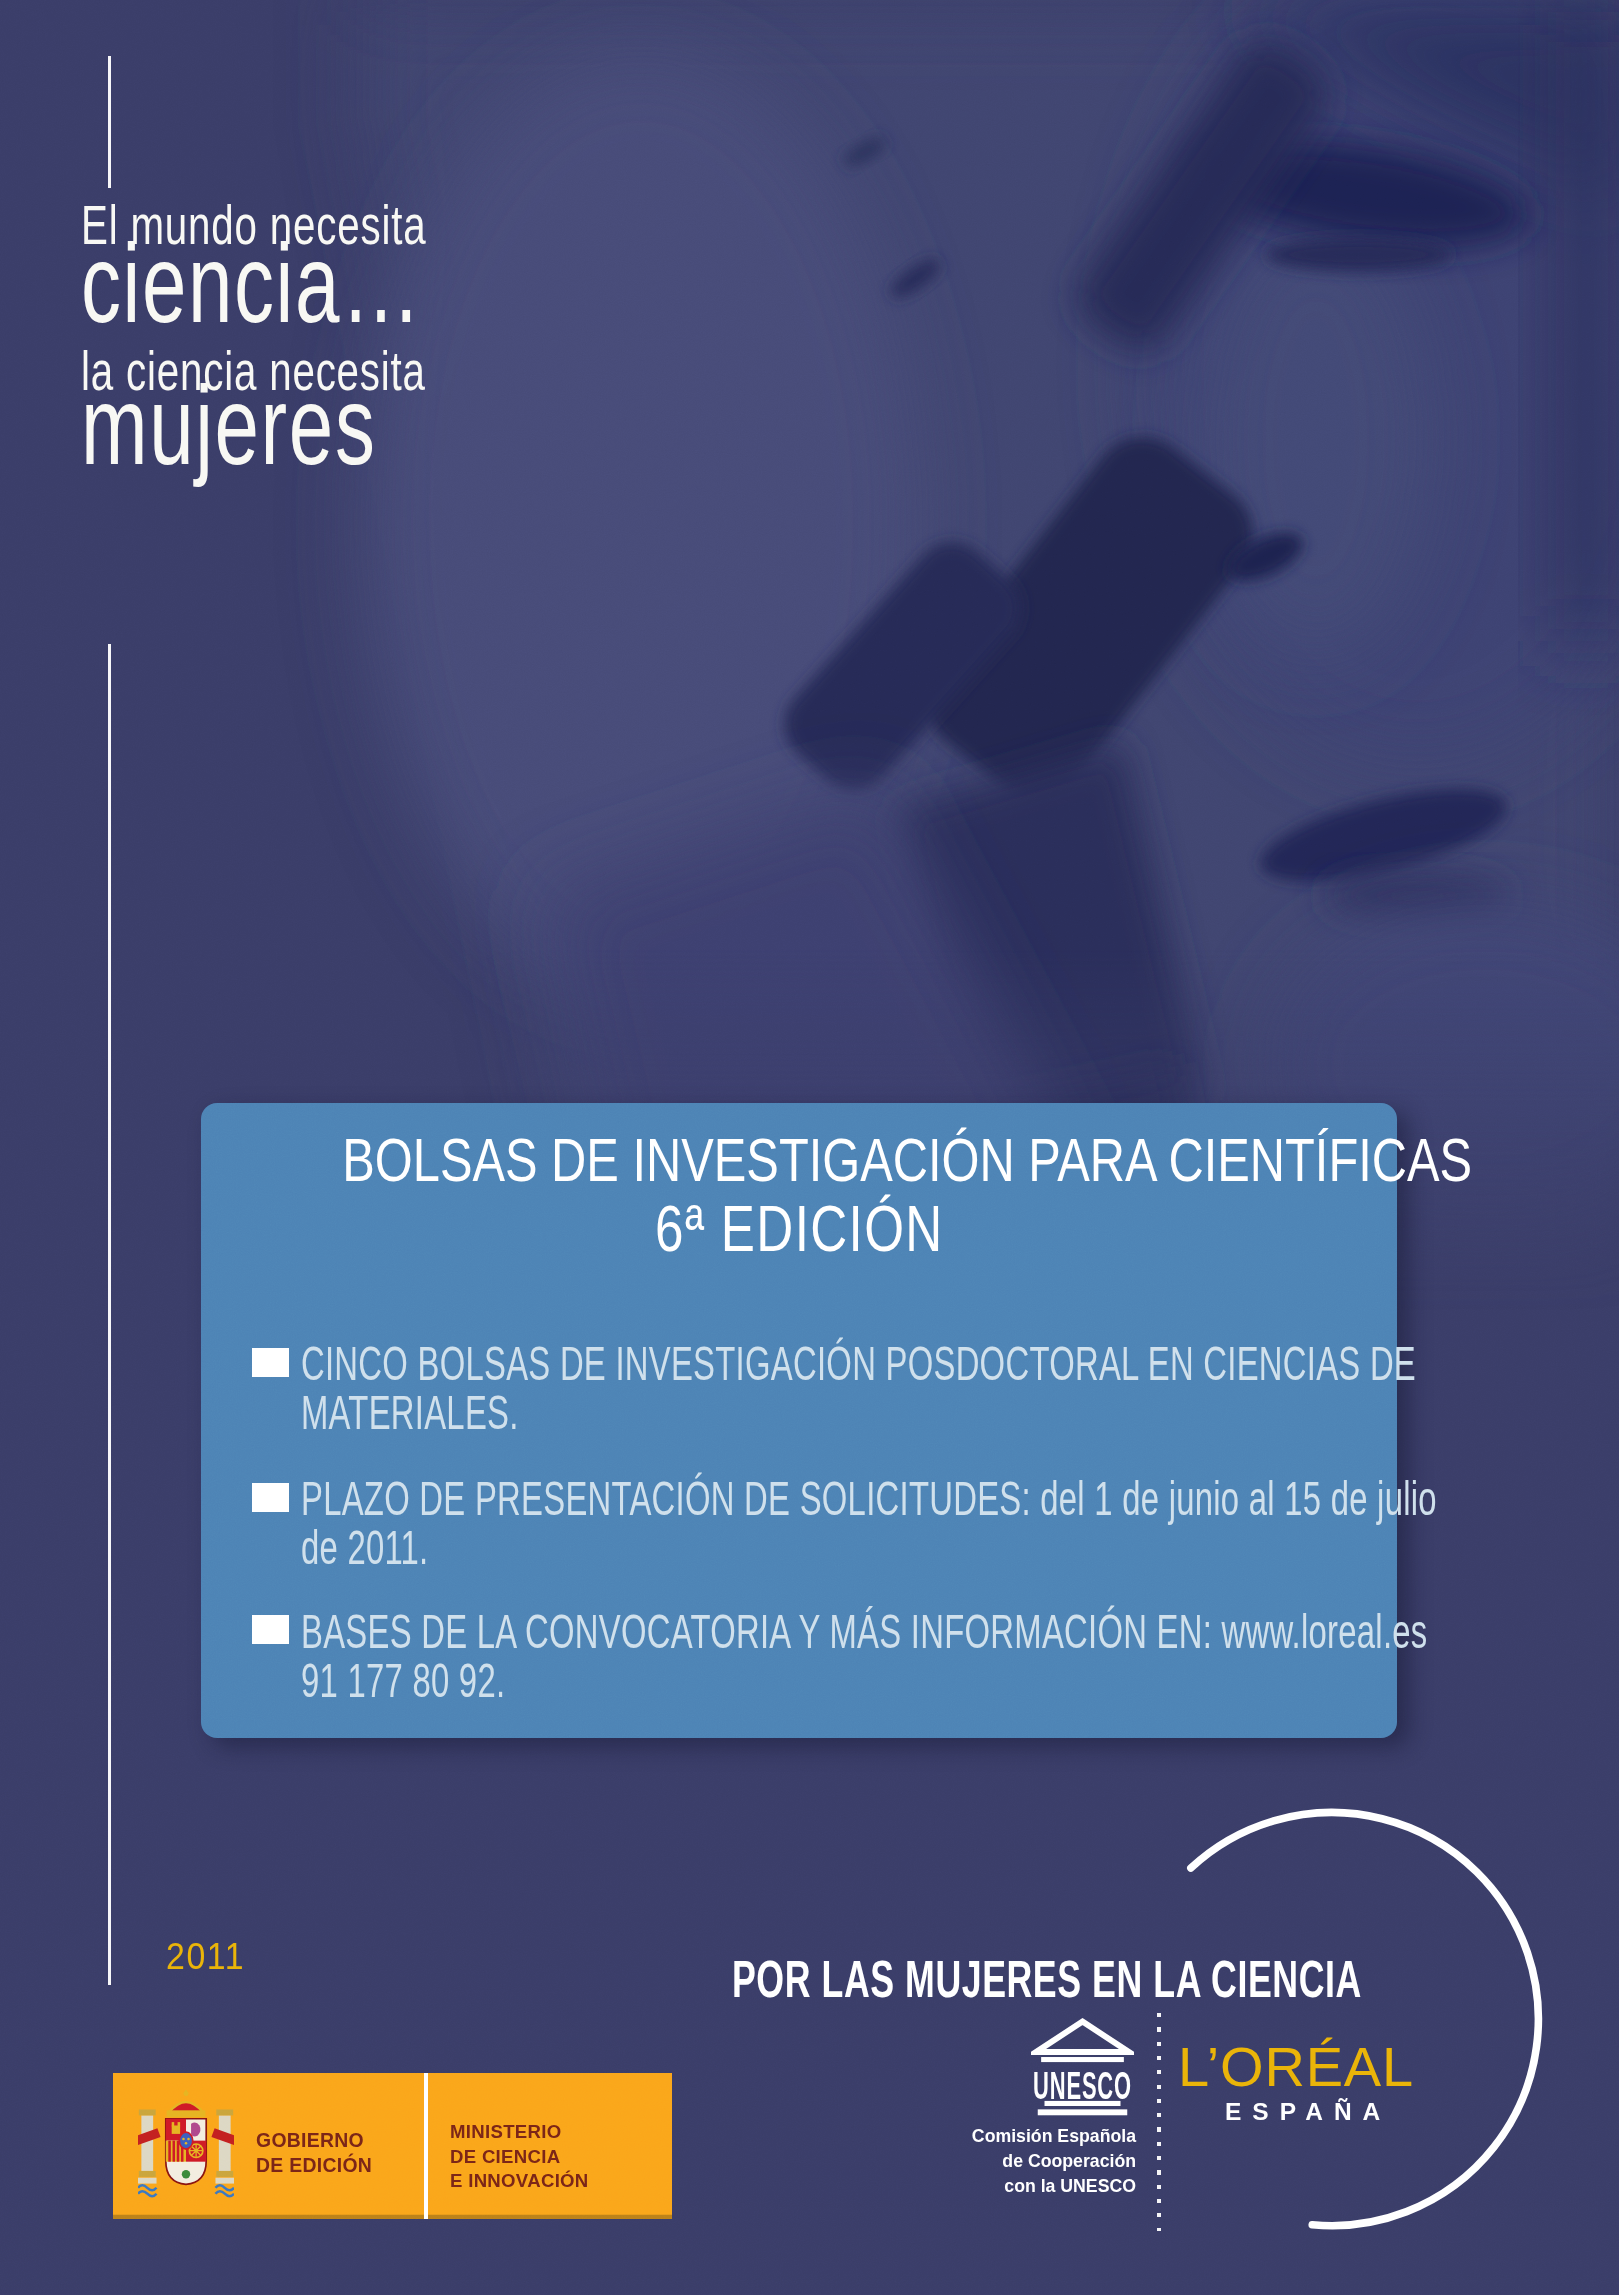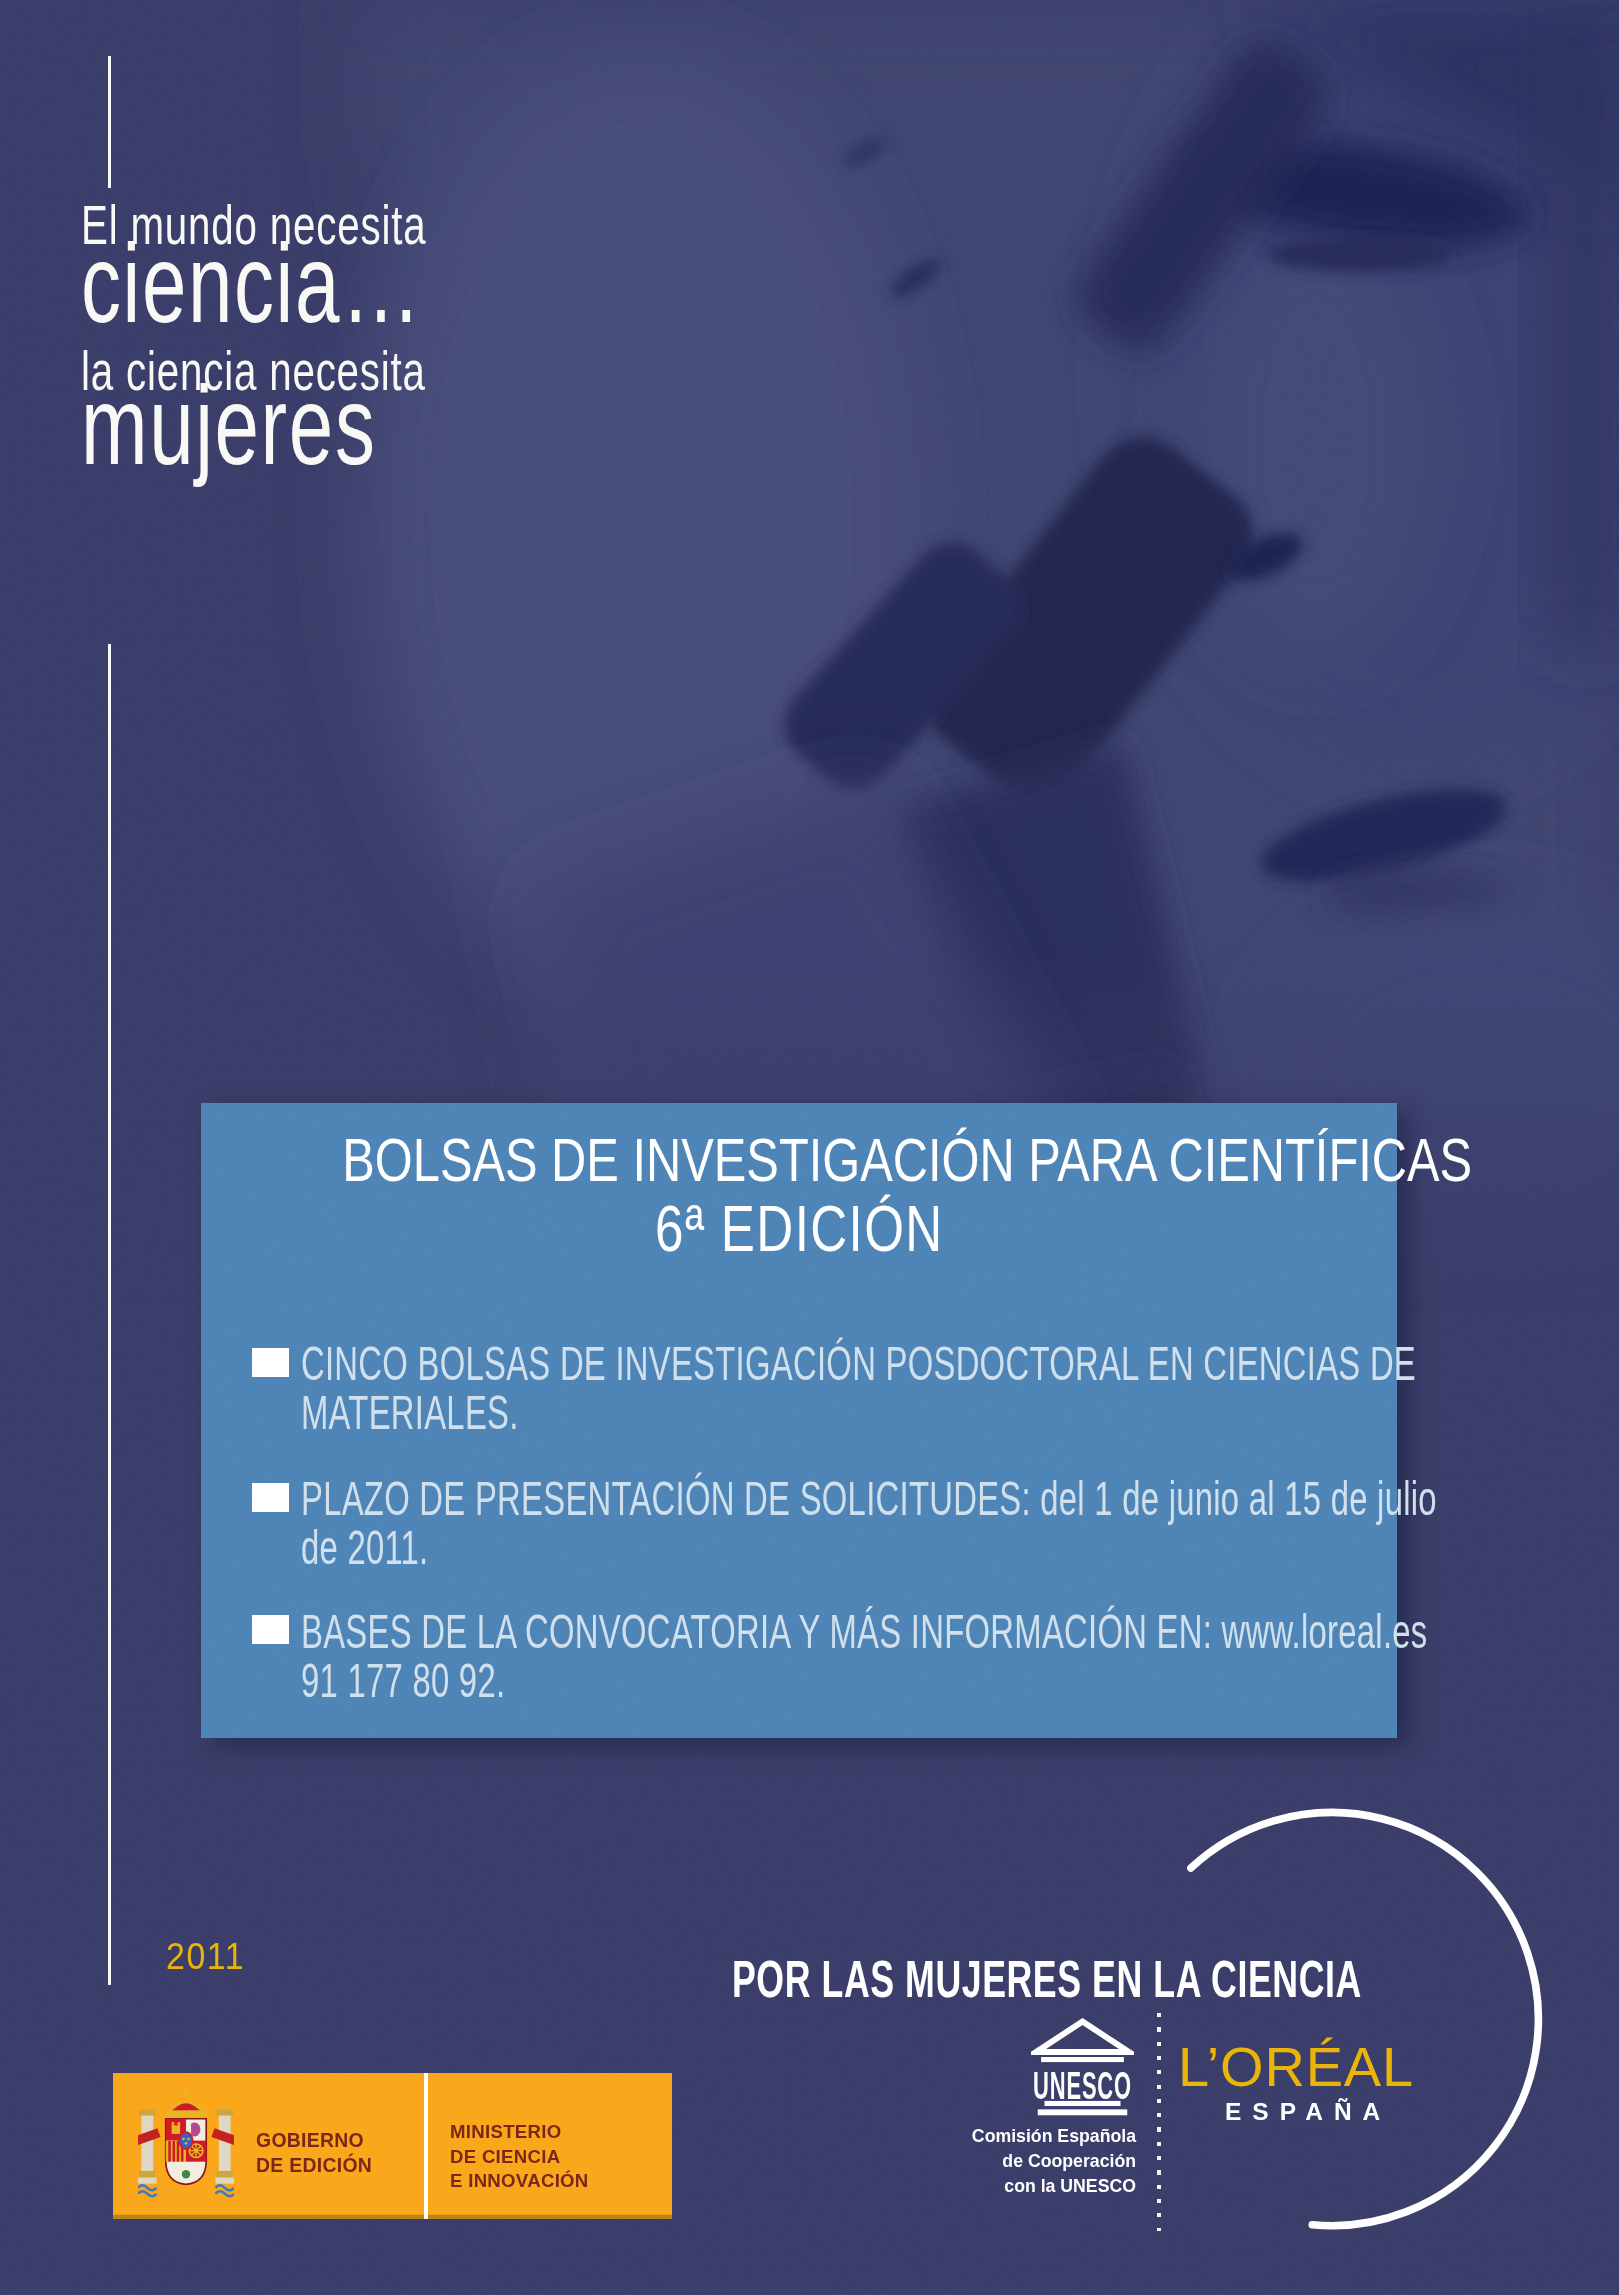--- a/index.html
+++ b/index.html
@@ -25,21 +25,21 @@
 
   
   .slogan-line{position:absolute;left:81px;color:#f8f8f4;}
   .sl-sm{font-size:56px;}
   .sl-lg{font-size:111px;}
   .sl-1{top:197px;} .sl-2{top:229px;} .sl-3{top:343px;} .sl-4{top:371px;}
   .slogan-line .cond{transform:scaleX(.72);letter-spacing:.02em;}
 
   
   .grants-box{left:201px;top:1103px;width:1196px;height:635px;background:var(--box-blue);
-              box-shadow:11.8px 8.4px 22px rgba(18,20,46,.45);}
+              box-shadow:11.8px 8.4px 22px rgba(18,20,46,.45);border-radius:16px;}
   .box-title{position:absolute;left:0;width:100%;text-align:center;color:#fff;line-height:1;}
   .box-title-main{top:27px;font-size:61px;}
   .box-title-main .cond-c{transform:scaleX(.80);}
   .box-title-ed{top:94px;font-size:64px;letter-spacing:1.7px;}
   .box-title-ed .cond-c{transform:scaleX(.80);}
   .bullet-sq{position:absolute;left:51px;width:37px;height:29px;background:#fff;}
   .bullet-text{position:absolute;left:100px;color:var(--bullet-text);font-size:49px;line-height:48px;}
   .bullet-text .cond{transform:scaleX(.67);letter-spacing:0.4px;}
   .bt-1{top:236px;} .bs-1{top:245px;}
   .bt-2{top:371px;} .bs-2{top:380px;}

